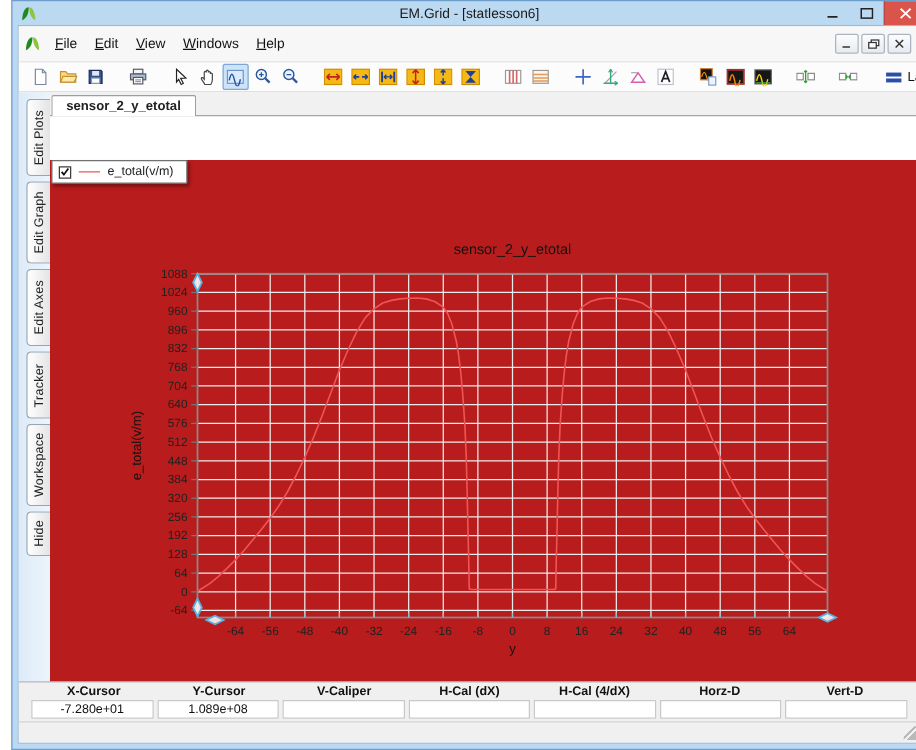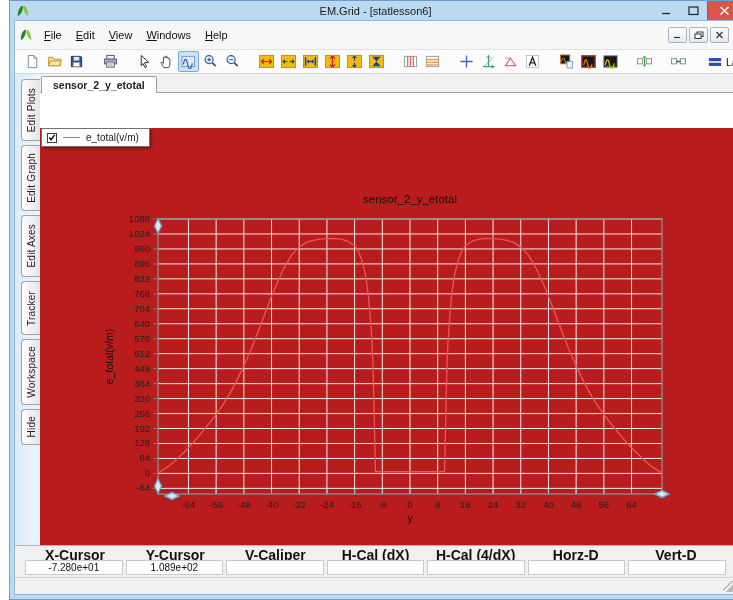--- a/index.html
+++ b/index.html
@@ -37,21 +37,21 @@
   .tabbar{height:18px;flex:none;background:#f1f1f1;border-bottom:1px solid #a6a6a6;display:flex;align-items:flex-end;padding-left:1px;}
   .tab{height:17px;box-sizing:border-box;background:#fff;border:1px solid #9d9d9d;border-bottom:none;border-radius:2px 2px 0 0;padding:0 11px;font-size:10.5px;font-weight:bold;color:#222;display:flex;align-items:center;margin-bottom:-1px;}
   .canvas{flex:1;position:relative;background:#b91c1c;min-height:0;}
   .legend{position:absolute;left:1px;top:0;background:#fff;border:1px solid #707070;border-radius:1px;box-shadow:1.5px 2px 2.5px rgba(0,0,0,.3);display:flex;align-items:center;gap:6px;padding:3px 10px 3px 5px;font-size:10px;color:#222;}
   .legend .cb{width:10px;height:10px;box-sizing:border-box;border:1px solid #3c3c3c;background:#fff;display:flex;align-items:center;justify-content:center;}
   .legend .cb svg{width:9px;height:9px;}
   .legend .swatch{width:17px;height:0;border-top:1.6px solid #ee5555;}
   #chart{position:absolute;left:60px;top:57px;}
   
   .statusbar{flex:none;background:#f0f0f0;border-top:1px solid #b7b7b7;padding:1px 10px 2px 10px;}
-  .status-headers{display:grid;grid-template-columns:repeat(7,1fr);height:13px;align-items:center;text-align:center;font-size:14px;font-weight:bold;color:#111;}
+  .status-headers{display:grid;grid-template-columns:repeat(7,1fr);height:13px;align-items:center;text-align:center;font-size:10px;font-weight:bold;color:#111;}
   .status-values{display:grid;grid-template-columns:repeat(7,1fr);gap:3px;height:15px;}
   .status-cell{background:#fff;border:1px solid #c9c9c9;font-size:10px;color:#111;display:flex;align-items:center;justify-content:center;}
   .footer{flex:none;height:16px;background:#f0f0f0;border-top:1px solid #d4d4d4;position:relative;}
   .grip{position:absolute;right:2px;bottom:2px;width:11px;height:11px;background:
     linear-gradient(135deg,transparent 0 6px,#b9b9b9 6px 7.5px,transparent 7.5px 9.5px,#b9b9b9 9.5px 11px);}
 </style>
 </head>
 <body>
 
 <div class="window">
@@ -471,21 +471,21 @@
           <span>X-Cursor</span>
           <span>Y-Cursor</span>
           <span>V-Caliper</span>
           <span>H-Cal (dX)</span>
           <span>H-Cal (4/dX)</span>
           <span>Horz-D</span>
           <span>Vert-D</span>
         </div>
       <div class="status-values" id="status-values">
           <span class="status-cell">-7.280e+01</span>
-          <span class="status-cell">1.089e+02</span>
+          <span class="status-cell">1.089e+08</span>
           <span class="status-cell"></span>
           <span class="status-cell"></span>
           <span class="status-cell"></span>
           <span class="status-cell"></span>
           <span class="status-cell"></span>
         </div>
     </div>
     <div class="footer">
       <span class="grip"></span>
     </div>

